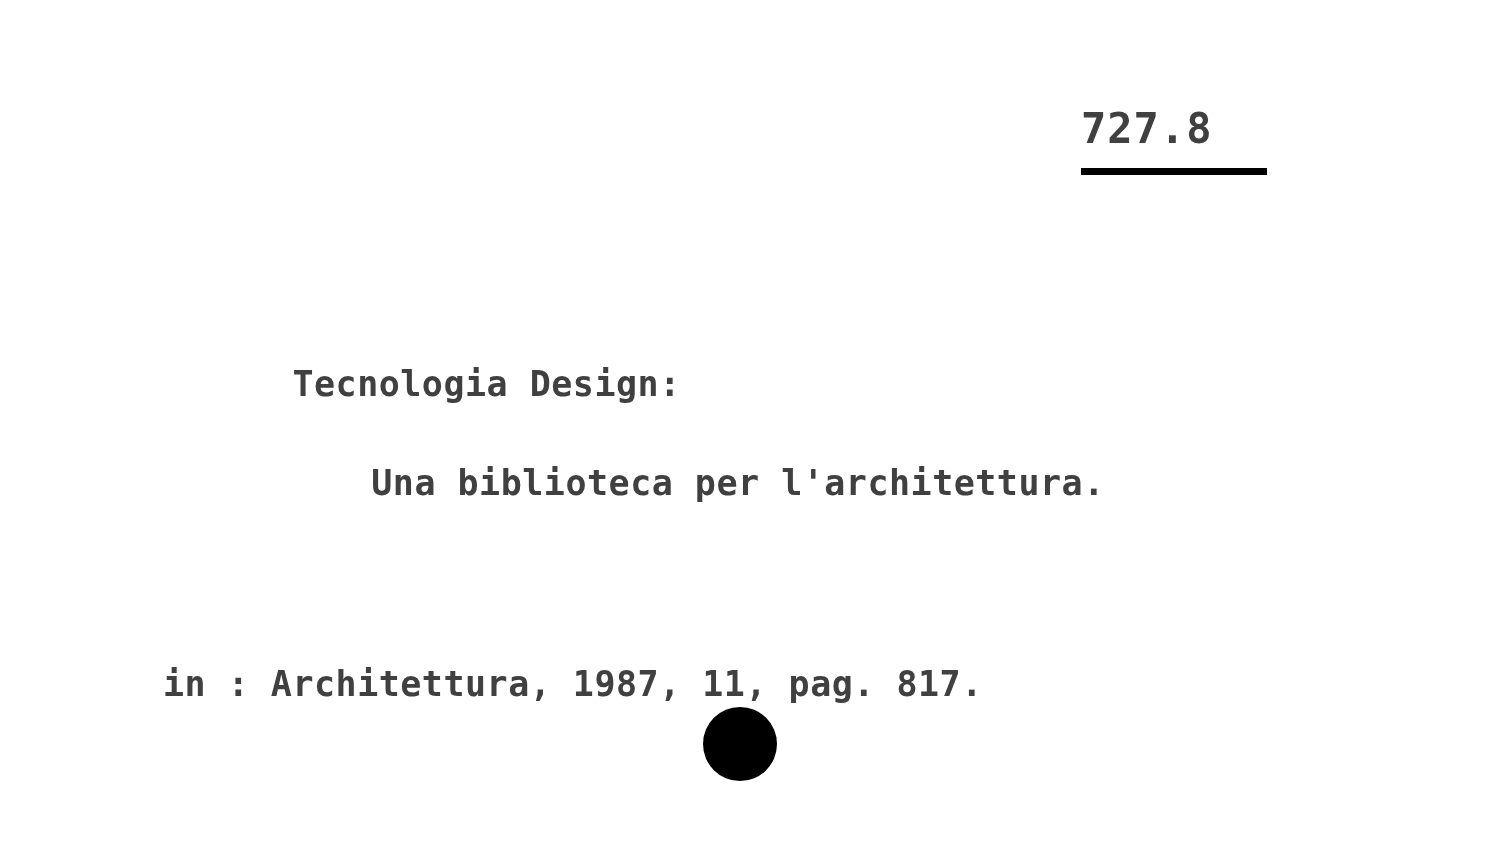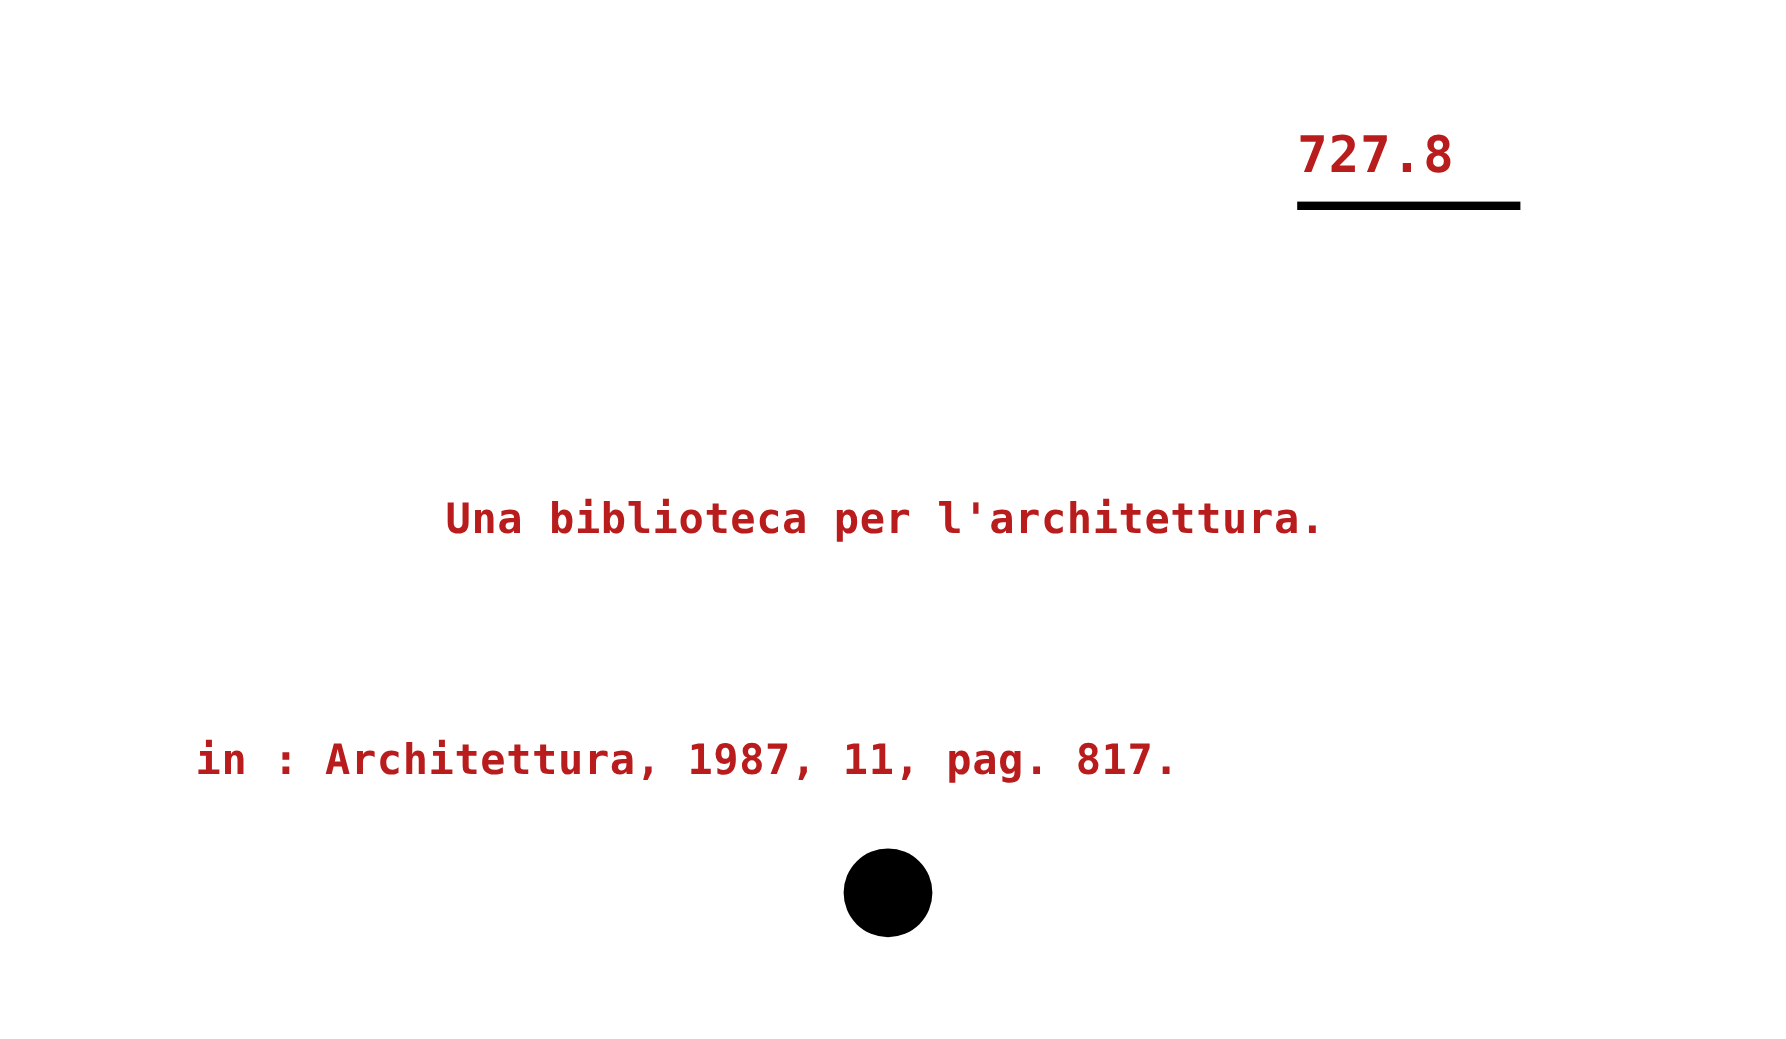--- a/index.html
+++ b/index.html
@@ -7,21 +7,21 @@
     padding: 0;
     background: #ffffff;
   }
   .page {
     position: relative;
     width: 1488px;
     height: 866px;
     background: #ffffff;
     overflow: hidden;
     font-family: "DejaVu Sans Mono", monospace;
-    color: #b91c1c;
+    color: #404040;
   }
 
   
   .classmark {
     position: absolute;
     left: 1081px;
     top: 108px;
     font-size: 42px;
     font-weight: 700;
     letter-spacing: 1px;
@@ -78,20 +78,21 @@
 </head>
 <body>
 
 <div class="page">
 
   <div class="classmark">727.8</div>
   <div class="classmark-rule"></div>
 
   <div class="entry">
     <div class="entry-title">
+      <span class="line1">Tecnologia Design:</span>
       <span class="line2">Una biblioteca per l'architettura.</span>
     </div>
     <div class="entry-source">in : Architettura, 1987, 11, pag. 817.</div>
   </div>
 
   <div class="punch-dot"></div>
 
 </div>
 
 </body></html>

